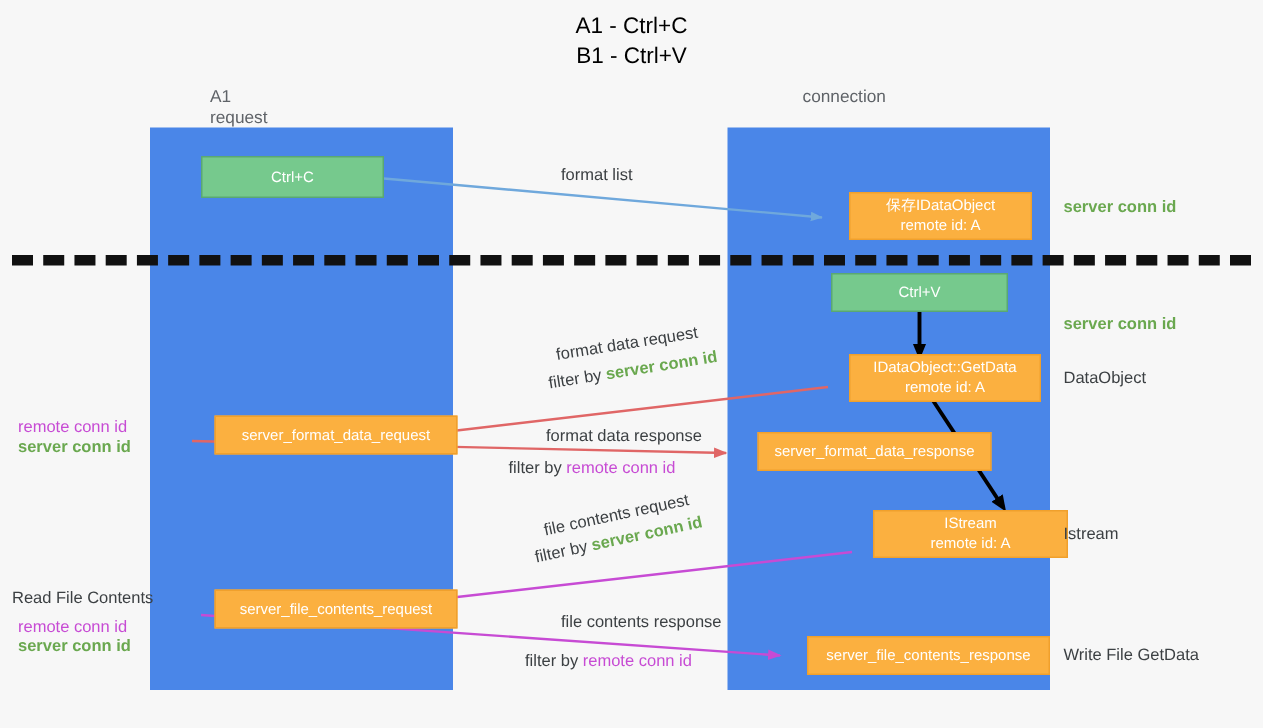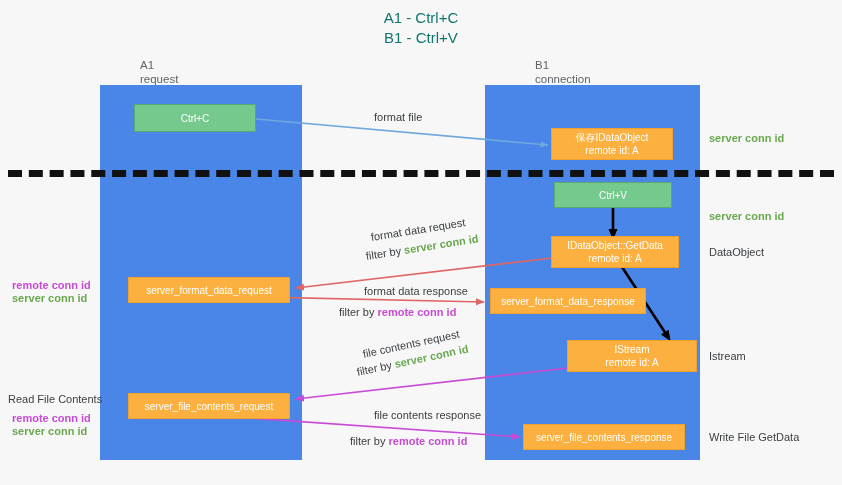--- a/index.html
+++ b/index.html
@@ -8,21 +8,21 @@
     background:#f7f7f7;
     font-family:"Liberation Sans","DejaVu Sans",sans-serif;
     position:relative;overflow:hidden;
     -webkit-font-smoothing:antialiased;
   }
   #stage{position:absolute;inset:0;}
 
   
   .title{
     position:absolute;left:0;right:0;top:8px;
-    text-align:center;color:#0f766e;
+    text-align:center;color:#000000;
     font-size:15px;line-height:20px;
   }
 
   
   .lane-head{
     position:absolute;text-align:left;color:#5f6368;
     font-size:11.5px;line-height:14px;
   }
 
   
@@ -35,27 +35,27 @@
 
   
   .node{
     position:absolute;box-sizing:border-box;
     display:flex;flex-direction:column;
     align-items:center;justify-content:center;
     color:#ffffff;font-size:10px;line-height:13px;
     text-align:center;
   }
   .node.green{background:#76c98d;border:1px solid #5aa872;}
-  .node.orange{background:#fbb040;border:1px solid #f0a02c;}
+  .node.orange{background:#fbb040;border:1px solid #f0a02c;margin-left:15px;}
   .node .l2{display:block;}
 
   
   .txt{position:absolute;font-size:11px;line-height:13px;color:#3c4043;white-space:nowrap;}
   .txt.green{color:#6aa84f;font-weight:bold;}
-  .txt.magenta{color:#c74bd4;font-weight:bold;}
+  .txt.magenta{color:#c74bd4;font-weight:normal;}
   .txt.dark{color:#3c4043;}
   .rot-a{transform:rotate(-9deg);transform-origin:left center;}
   .rot-b{transform:rotate(-12deg);transform-origin:left center;}
 
   
   .divider{
     position:absolute;left:8px;right:8px;top:170px;height:0;
     border-top:7px dashed #111111;
   }
 </style>
@@ -67,21 +67,20 @@
   <div class="title">
     <div>A1 - Ctrl+C</div>
     <div>B1 - Ctrl+V</div>
   </div>
 
   <div class="lane-head" style="left:140px;top:58px;width:120px;">
     <div>A1</div>
     <div>request</div>
   </div>
   <div class="lane-head" style="left:535px;top:58px;width:140px;">
-    <div>B1</div>
     <div>connection</div>
   </div>
 
   <div class="lane" style="left:100px;top:85px;width:202px;height:375px;"></div>
   <div class="lane" style="left:485px;top:85px;width:215px;height:375px;"></div>
 
   <svg id="wires">
     <defs>
       <marker id="ar-blue" markerWidth="9" markerHeight="9" refX="7.5" refY="3.2" orient="auto" markerUnits="userSpaceOnUse">
         <path d="M0,0 L8,3.2 L0,6.4 z" fill="#6fa8dc"></path>
@@ -146,21 +145,21 @@
   </div>
 
   <div class="node orange" style="left:523px;top:424px;width:162px;height:26px;">
     <span>server_file_contents_response</span>
   </div>
 
   <div class="node orange" style="left:128px;top:393px;width:162px;height:26px;">
     <span>server_file_contents_request</span>
   </div>
 
-  <div class="txt" style="left:374px;top:111px;">format file</div>
+  <div class="txt" style="left:374px;top:111px;">format list</div>
 
   <div class="txt rot-a" style="left:371px;top:231px;">format data request</div>
   <div class="txt rot-a" style="left:366px;top:250px;">
     <span>filter by </span><span class="txt green" style="position:static;">server conn id</span>
   </div>
 
   <div class="txt" style="left:364px;top:285px;">format data response</div>
   <div class="txt" style="left:339px;top:306px;">
     <span>filter by </span><span class="txt magenta" style="position:static;">remote conn id</span>
   </div>

